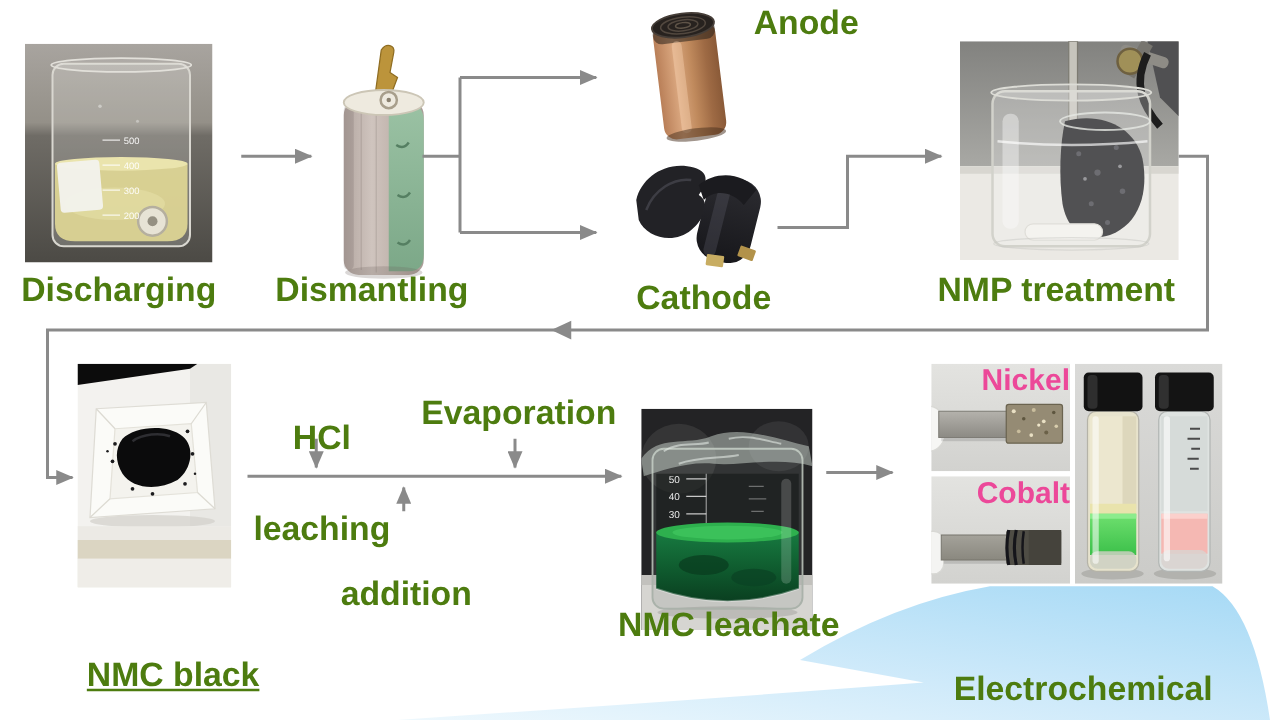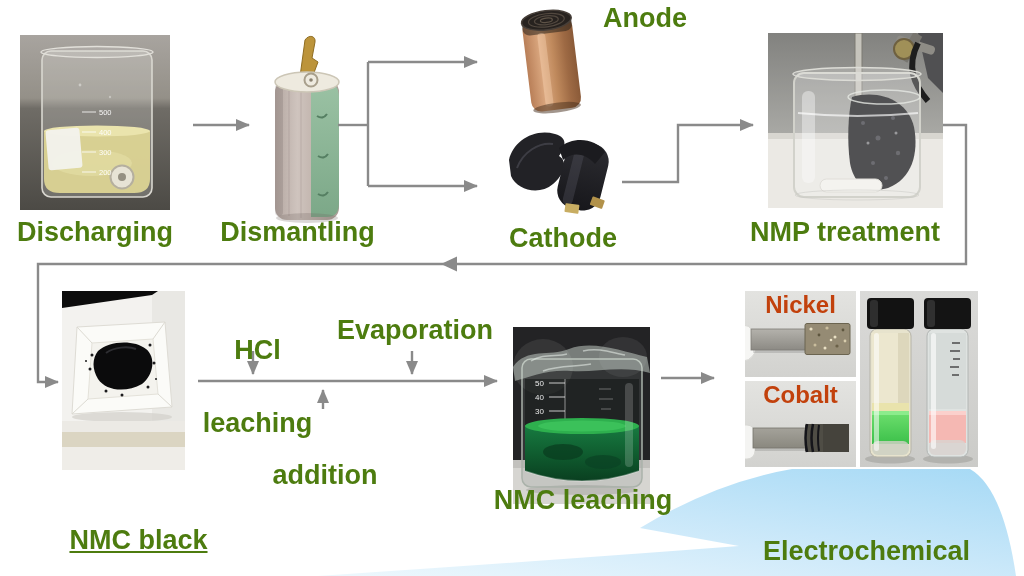--- a/index.html
+++ b/index.html
@@ -4,22 +4,22 @@
 <style>
   html,body{margin:0;padding:0;background:#ffffff;}
   #canvas{position:relative;width:1024px;height:576px;background:#ffffff;overflow:hidden;
           font-family:"Liberation Sans",sans-serif;}
   .layer{position:absolute;left:0;top:0;width:1024px;height:576px;}
   .photo{position:absolute;}
   .photo svg{display:block;width:100%;height:100%;}
   .lbl{position:absolute;font-family:"Liberation Sans",sans-serif;font-weight:700;
        font-size:27px;color:#4d7c0f;text-align:center;line-height:33px;white-space:nowrap;z-index:4;}
   .lbl span{display:block;margin-top:40px;}
-  .panel-lbl{position:absolute;top:1px;left:0;width:100%;text-align:center;font-weight:700;
-       font-size:24px;color:#c2410c;z-index:4;line-height:26px;}
+  .panel-lbl{position:absolute;top:1px;left:0;width:100%;text-align:right;font-weight:700;
+       font-size:24px;color:#ec4899;z-index:4;line-height:26px;}
   .svgnum{font-family:"Liberation Sans",sans-serif;}
   #swoosh{z-index:1;}
   .photo{z-index:2;}
   #arrows{z-index:3;}
 </style>
 </head>
 <body>
 
 <div id="canvas">
 
@@ -410,18 +410,18 @@
   </div>
   <div class="lbl" style="left:325px;top:314px;width:180px;">Evaporation</div>
   <div class="lbl" style="left:235px;top:419px;width:180px;">
     <span>addition</span>
   </div>
 
   <div class="lbl" style="left:36px;top:484px;width:205px;text-decoration:underline;">
     <span>NMC black</span>
     <span>powder</span>
   </div>
-  <div class="lbl" style="left:463px;top:484px;width:240px;">NMC leaching</div>
+  <div class="lbl" style="left:463px;top:484px;width:240px;">NMC leachate</div>
   <div class="lbl" style="left:744px;top:495px;width:245px;">
     <span>Electrochemical</span>
   </div>
 
 </div>
 
 </body></html>

